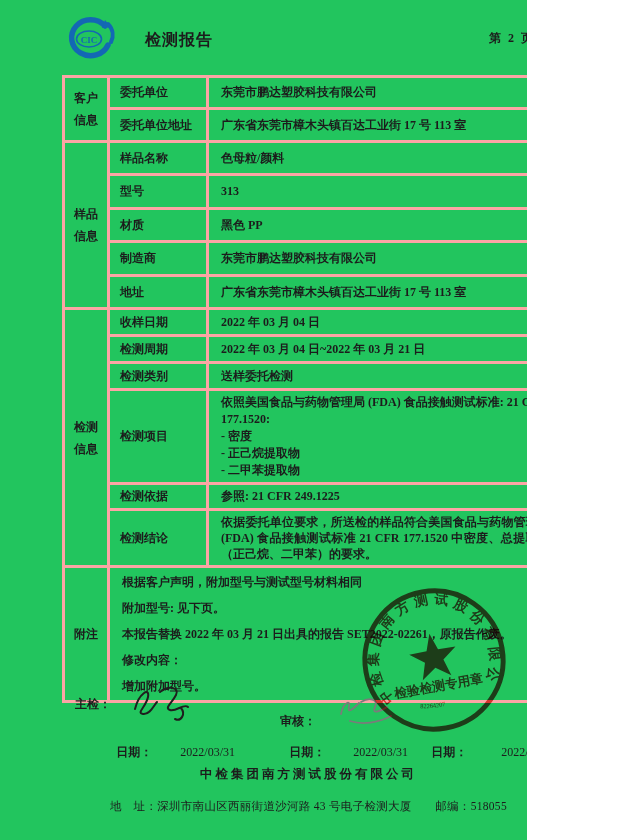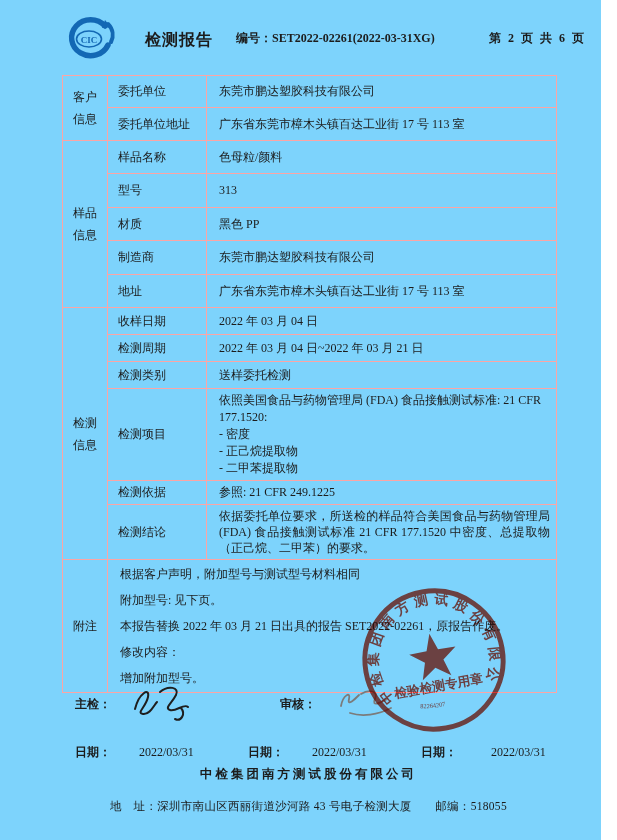--- a/index.html
+++ b/index.html
@@ -1,49 +1,49 @@
 <!DOCTYPE html>
 <html><head>
 <meta charset="utf-8">
 <style>
   * { margin:0; padding:0; box-sizing:border-box; }
   html,body { background:#ffffff; }
   .page {
-    position:relative; width:601px; height:840px; background:#7dd3fc;
+    position:relative; width:527px; height:840px; background:#22c55e;
     font-family:"Liberation Serif","DejaVu Serif",serif;
     color:#1c1c1c; overflow:hidden;
   }
 
   
   .hdr-logo { position:absolute; left:64px; top:16px; width:56px; height:46px; }
   .hdr-title { position:absolute; left:145px; top:30px; font-size:16px; font-weight:bold; letter-spacing:1px; }
   .hdr-number { position:absolute; left:236px; top:30px; font-size:12px; font-weight:bold; }
   .hdr-page { position:absolute; left:489px; top:30px; font-size:12px; font-weight:bold; letter-spacing:2px; white-space:nowrap; }
 
   
   table.report { position:absolute; left:62px; top:75px; width:494px; border-collapse:collapse; table-layout:fixed; }
-  table.report td { border:1px solid #fca5a5; font-size:12px; vertical-align:middle; }
+  table.report td { border:3px solid #fca5a5; font-size:12px; vertical-align:middle;font-weight:bold; }
   td.sec { width:45px; text-align:center; line-height:22px; padding:0 9px; }
   td.fld { width:99px; padding:2px 4px 2px 10px; }
   td.val { padding:3px 6px 3px 12px; }
   .pre { white-space:pre-line; line-height:17px; }
   .just { text-align:justify; line-height:16px; padding-right:8px;margin-left:20px; }
   .notecell { white-space:pre-line; line-height:26px; padding:1px 6px 1px 12px; }
 
   
   .sigblock { position:absolute; left:62px; top:678px; width:494px; }
   .sigrow { display:flex;gap:32px; }
   .sigcol { display:flex; align-items:center; height:52px; }
   .sigcol.c1 { width:173px; }
-  .sigcol.c2 { width:173px; }
+  .sigcol.c2 { width:173px;align-items:flex-end; }
   .sigcol.c3 { width:148px; }
   .siglabel { font-size:12px; font-weight:bold; margin-left:13px; white-space:nowrap; }
   .sigimg { margin-left:18px; }
   .daterow { display:flex; margin-top:14px; }
-  .datecol { display:flex; align-items:center; }
+  .datecol { display:flex; align-items:center;justify-content:flex-end; }
   .datecol.c1 { width:173px; }
   .datecol.c2 { width:173px; }
   .datecol.c3 { width:148px; }
   .datelabel { font-size:12px; font-weight:bold; margin-left:13px; white-space:nowrap; }
   .dateval { font-size:12px; margin-left:28px; white-space:nowrap; }
 
   
   .stamp {
     position:absolute; left:360px; top:586px; width:148px; height:148px;
     transform:rotate(-10deg); mix-blend-mode:multiply; opacity:0.9; z-index:5;
@@ -64,21 +64,20 @@
   <svg class="hdr-logo" viewBox="0 0 56 46">
     <g stroke="#1368b4" fill="none">
       <path d="M 41,10 A 19,18 0 1 0 44,29" stroke-width="5.5" stroke-linecap="round"></path>
       <path d="M 44,8 C 49,13 50,20 47,26" stroke-width="4" stroke-linecap="round"></path>
       <path d="M 41,4 L 47,11 L 38,12 Z" fill="#1368b4" stroke="none"></path>
       <ellipse cx="25" cy="23" rx="12.5" ry="8" stroke-width="1.6"></ellipse>
     </g>
     <text x="25" y="26.5" text-anchor="middle" font-size="9" font-weight="bold" fill="#1368b4" font-family="Liberation Serif, serif">CIC</text>
   </svg>
   <div class="hdr-title">检测报告</div>
-  <div class="hdr-number"><span>编号：</span><span>SET2022-02261(2022-03-31XG)</span></div>
   <div class="hdr-page">第 2 页 共 6 页</div>
 
   <table class="report">
     <colgroup>
         <col style="width:45px">
         <col style="width:99px">
         <col style="width:350px">
       </colgroup>
     <tbody>
 

